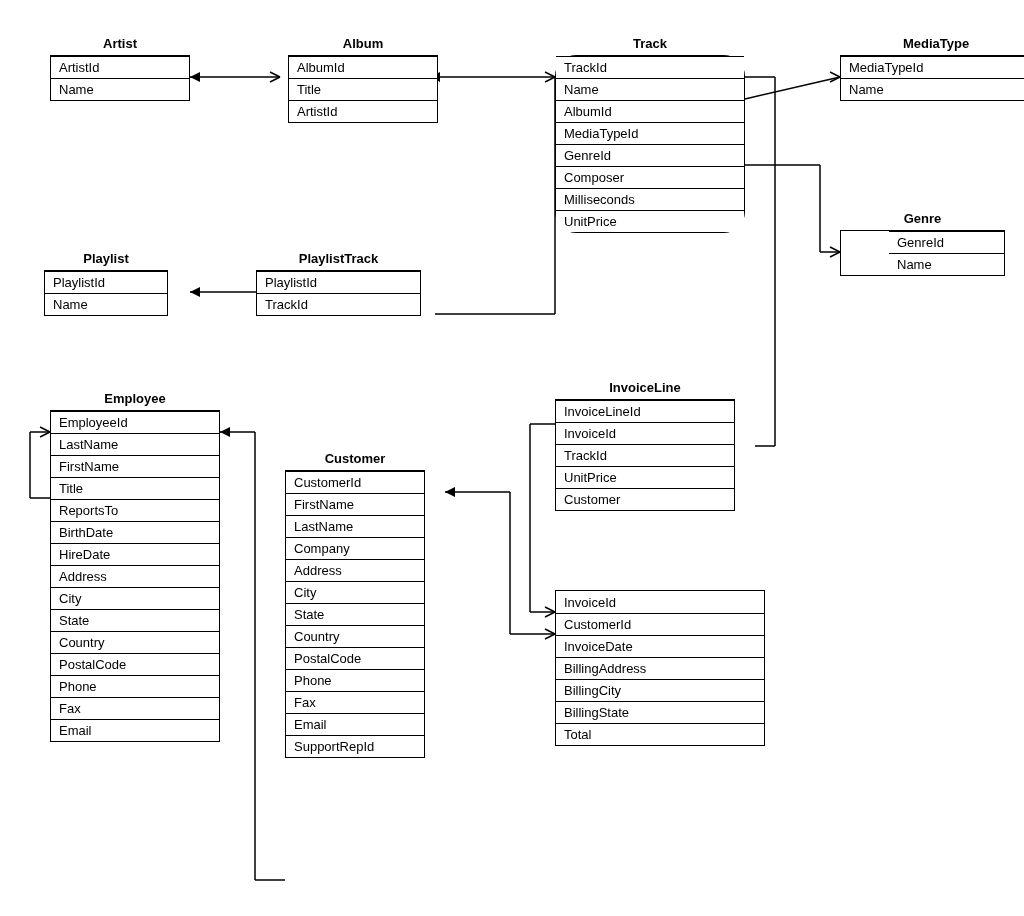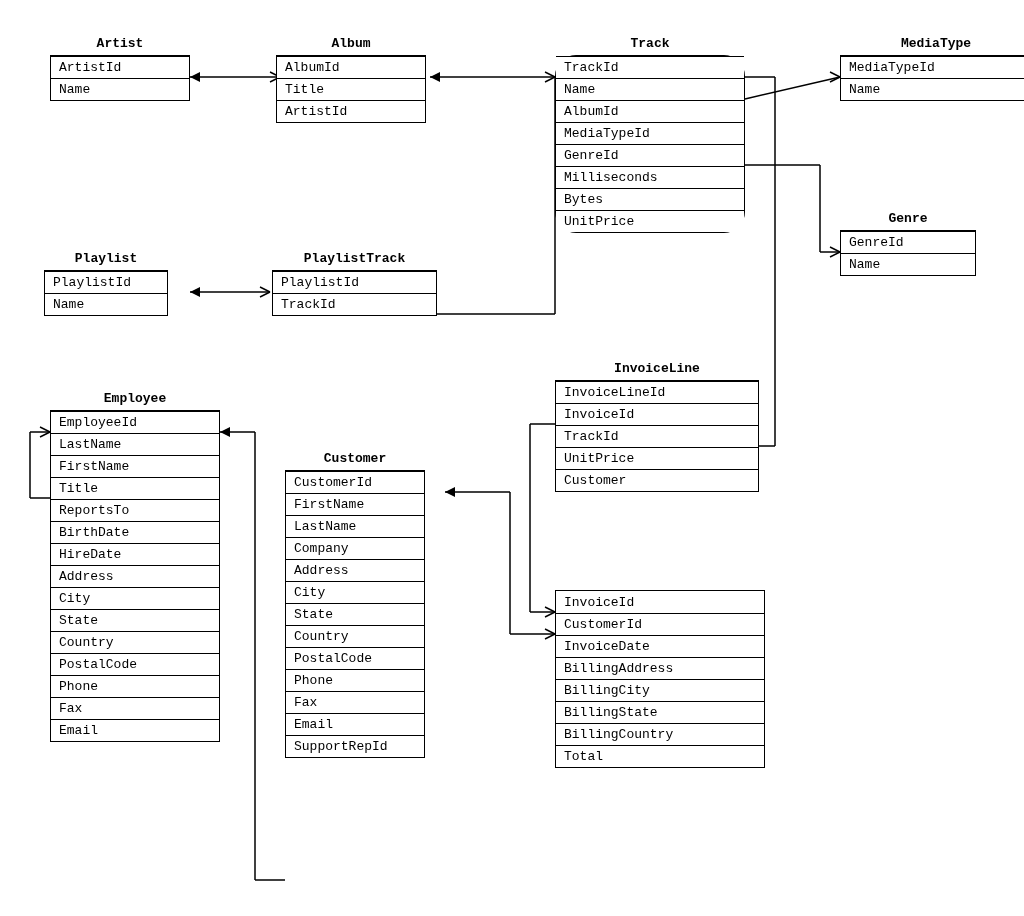--- a/index.html
+++ b/index.html
@@ -13,21 +13,20 @@
       overflow: hidden;
     }
     .diagram-container {
       position: relative;
       width: 1024px;
       height: 916px;
     }
     .table-box {
       position: absolute;
       border: 1.5px solid #000;
-      font-family: Liberation Mono, monospace;
     }
     .table-title {
       font-weight: bold;
       text-align: center;
       padding: 2px 6px;
       background: #fff;
       position: absolute;
       top: -22px;
       left: 0;
       width: 100%;
@@ -116,58 +115,58 @@
     <line x1="555" y1="634" x2="545" y2="639" stroke="#000" stroke-width="1.5"></line>
     <polygon points="445,492 455,487 455,497" fill="#000"></polygon>
   </svg>
 
   <div class="table-box" style="left:50px; top:55px; width:140px;">
     <div class="table-title">Artist</div>
     <div class="table-field">ArtistId</div>
     <div class="table-field">Name</div>
   </div>
 
-  <div class="table-box" style="left:276px; top:55px; width:150px;">
+  <div class="table-box" style="left:288px; top:55px; width:150px;">
     <div class="table-title">Album</div>
     <div class="table-field">AlbumId</div>
     <div class="table-field">Title</div>
     <div class="table-field">ArtistId</div>
   </div>
 
   <div class="table-box" style="left:555px; top:55px; width:190px;border-radius:21px;">
     <div class="table-title">Track</div>
     <div class="table-field">TrackId</div>
     <div class="table-field">Name</div>
     <div class="table-field">AlbumId</div>
     <div class="table-field">MediaTypeId</div>
     <div class="table-field">GenreId</div>
+    <div class="table-field">Composer</div>
     <div class="table-field">Milliseconds</div>
-    <div class="table-field">Bytes</div>
     <div class="table-field">UnitPrice</div>
   </div>
 
   <div class="table-box" style="left:840px; top:55px; width:192px;">
     <div class="table-title">MediaType</div>
     <div class="table-field">MediaTypeId</div>
     <div class="table-field">Name</div>
   </div>
 
-  <div class="table-box" style="left:840px; top:230px; width:136px;">
+  <div class="table-box" style="left:840px; top:230px; width:165px;padding-left:48px;">
     <div class="table-title">Genre</div>
     <div class="table-field">GenreId</div>
     <div class="table-field">Name</div>
   </div>
 
   <div class="table-box" style="left:44px; top:270px; width:124px;">
     <div class="table-title">Playlist</div>
     <div class="table-field">PlaylistId</div>
     <div class="table-field">Name</div>
   </div>
 
-  <div class="table-box" style="left:272px; top:270px; width:165px;">
+  <div class="table-box" style="left:256px; top:270px; width:165px;">
     <div class="table-title">PlaylistTrack</div>
     <div class="table-field">PlaylistId</div>
     <div class="table-field">TrackId</div>
   </div>
 
   <div class="table-box" style="left:50px; top:410px; width:170px;">
     <div class="table-title">Employee</div>
     <div class="table-field">EmployeeId</div>
     <div class="table-field">LastName</div>
     <div class="table-field">FirstName</div>
@@ -195,33 +194,32 @@
     <div class="table-field">City</div>
     <div class="table-field">State</div>
     <div class="table-field">Country</div>
     <div class="table-field">PostalCode</div>
     <div class="table-field">Phone</div>
     <div class="table-field">Fax</div>
     <div class="table-field">Email</div>
     <div class="table-field">SupportRepId</div>
   </div>
 
-  <div class="table-box" style="left:555px; top:380px; width:204px;">
+  <div class="table-box" style="left:555px; top:399px; width:180px;">
     <div class="table-title">InvoiceLine</div>
     <div class="table-field">InvoiceLineId</div>
     <div class="table-field">InvoiceId</div>
     <div class="table-field">TrackId</div>
     <div class="table-field">UnitPrice</div>
     <div class="table-field">Customer</div>
   </div>
 
   <div class="table-box" style="left:555px; top:590px; width:210px;">
     <div class="table-field">InvoiceId</div>
     <div class="table-field">CustomerId</div>
     <div class="table-field">InvoiceDate</div>
     <div class="table-field">BillingAddress</div>
     <div class="table-field">BillingCity</div>
     <div class="table-field">BillingState</div>
-    <div class="table-field">BillingCountry</div>
     <div class="table-field">Total</div>
   </div>
 
 </div>
 
 </body></html>

